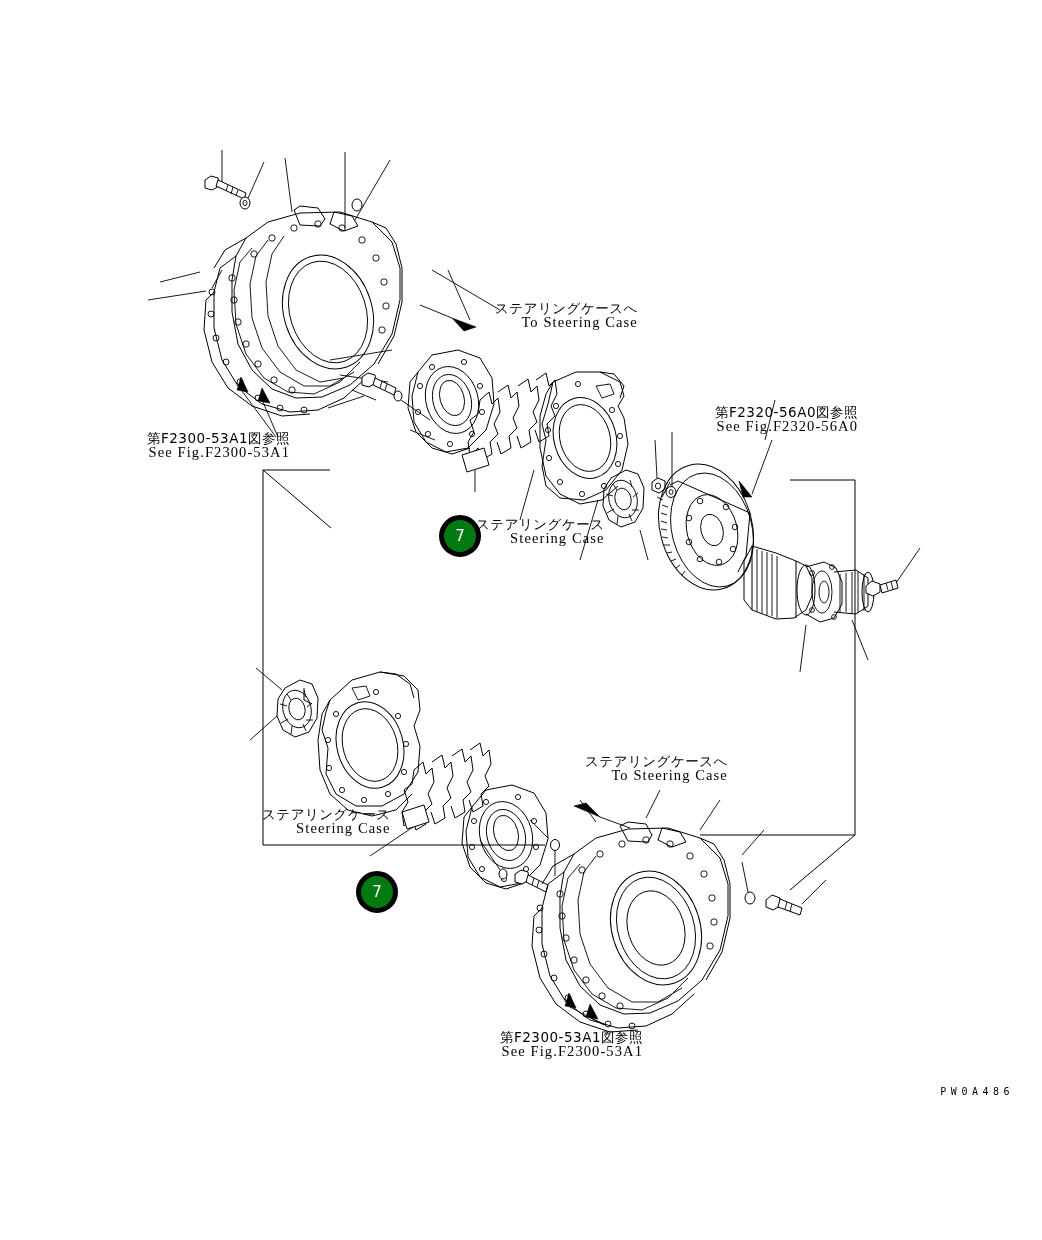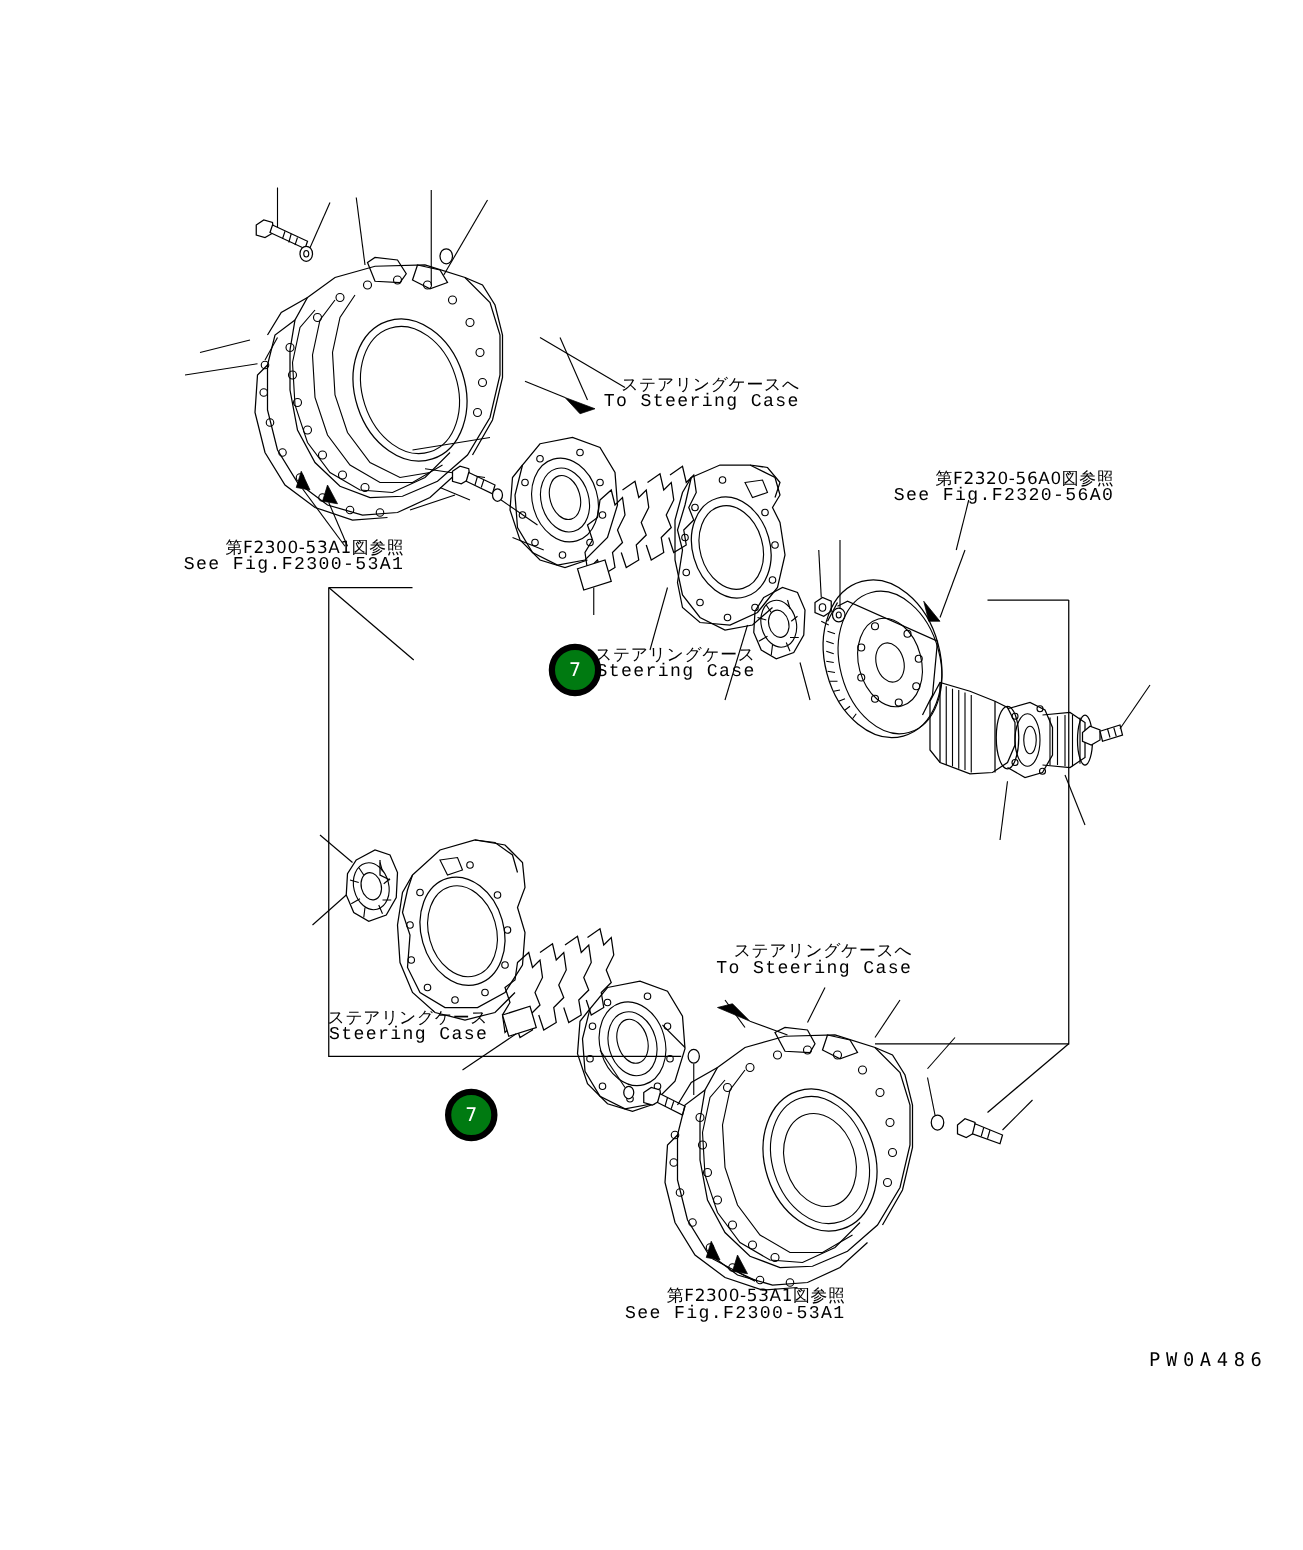--- a/index.html
+++ b/index.html
@@ -39,21 +39,21 @@
   }
   .callout .jp {
     display: block;
     font-family: "DejaVu Sans", "Liberation Sans", sans-serif;
     font-size: 13.5px;
     letter-spacing: 0.5px;
     color: #000;
   }
   .callout .en {
     display: block;
-    font-family: Liberation Mono, monospace;
+    font-family: Liberation Serif, serif;
     font-size: 14.5px;
     letter-spacing: 1.1px;
     color: #000;
   }
   .callout.indent .jp { padding-left: 12px; }
 
   
   .badge {
     position: absolute;
     width: 42px;
@@ -71,21 +71,21 @@
     line-height: 1;
     z-index: 6;
   }
 
   
   #footer-code {
     position: absolute;
     right: 28px;
     bottom: 143px;
     font-family: "DejaVu Sans Mono", "Liberation Mono", monospace;
-    font-size: 15px;
+    font-size: 10px;
     letter-spacing: 4.5px;
     color: #000;
     white-space: nowrap;
     margin-left: 40px;
   }
   svg .ln { fill: none; stroke: #000; stroke-width: 1; }
   svg .thin { fill: none; stroke: #000; stroke-width: 0.9; }
   svg .fillw { fill: #fff; stroke: #000; stroke-width: 1; }
   svg .fillb { fill: #000; stroke: #000; stroke-width: 0.6; }
 </style>
@@ -541,21 +541,21 @@
   <div class="callout" style="left:147px; top:431px;">
     <span class="jp">第F2300-53A1図参照</span>
     <span class="en">See Fig.F2300-53A1</span>
   </div>
 
   <div class="callout indent" style="left:483px; top:301px;">
     <span class="jp">ステアリングケースへ</span>
     <span class="en">To Steering Case</span>
   </div>
 
-  <div class="callout" style="left:715px; top:376px;">
+  <div class="callout" style="left:715px; top:405px;">
     <span class="jp">第F2320-56A0図参照</span>
     <span class="en">See Fig.F2320-56A0</span>
   </div>
 
   <div class="callout" style="left:476px; top:517px;">
     <span class="jp">ステアリングケース</span>
     <span class="en">Steering Case</span>
   </div>
 
   <div class="callout" style="left:262px; top:807px;">

